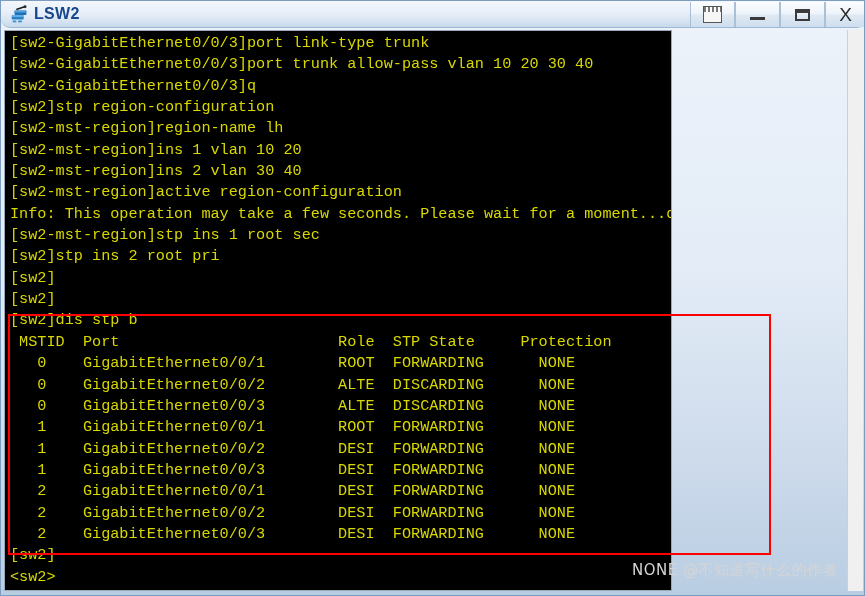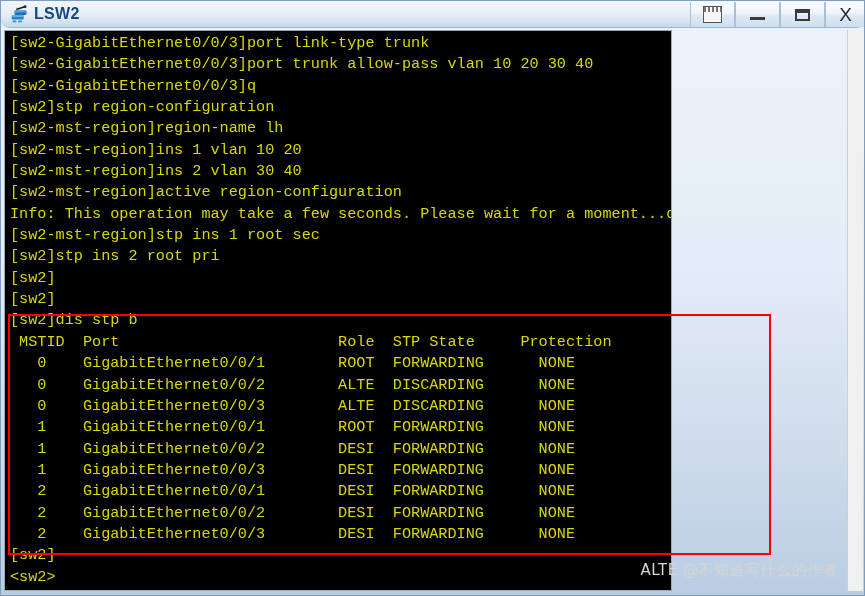--- a/index.html
+++ b/index.html
@@ -217,15 +217,15 @@
 &lt;sw2&gt;</pre>
 
   </div>
 
   <div id="red-box"></div>
 
   <div id="scrollbar-track">
     
   </div>
 
-  <div id="watermark">ALTE @不知道写什么的作者</div>
+  <div id="watermark">NONE @不知道写什么的作者</div>
 
 </div>
 
 </body></html>

